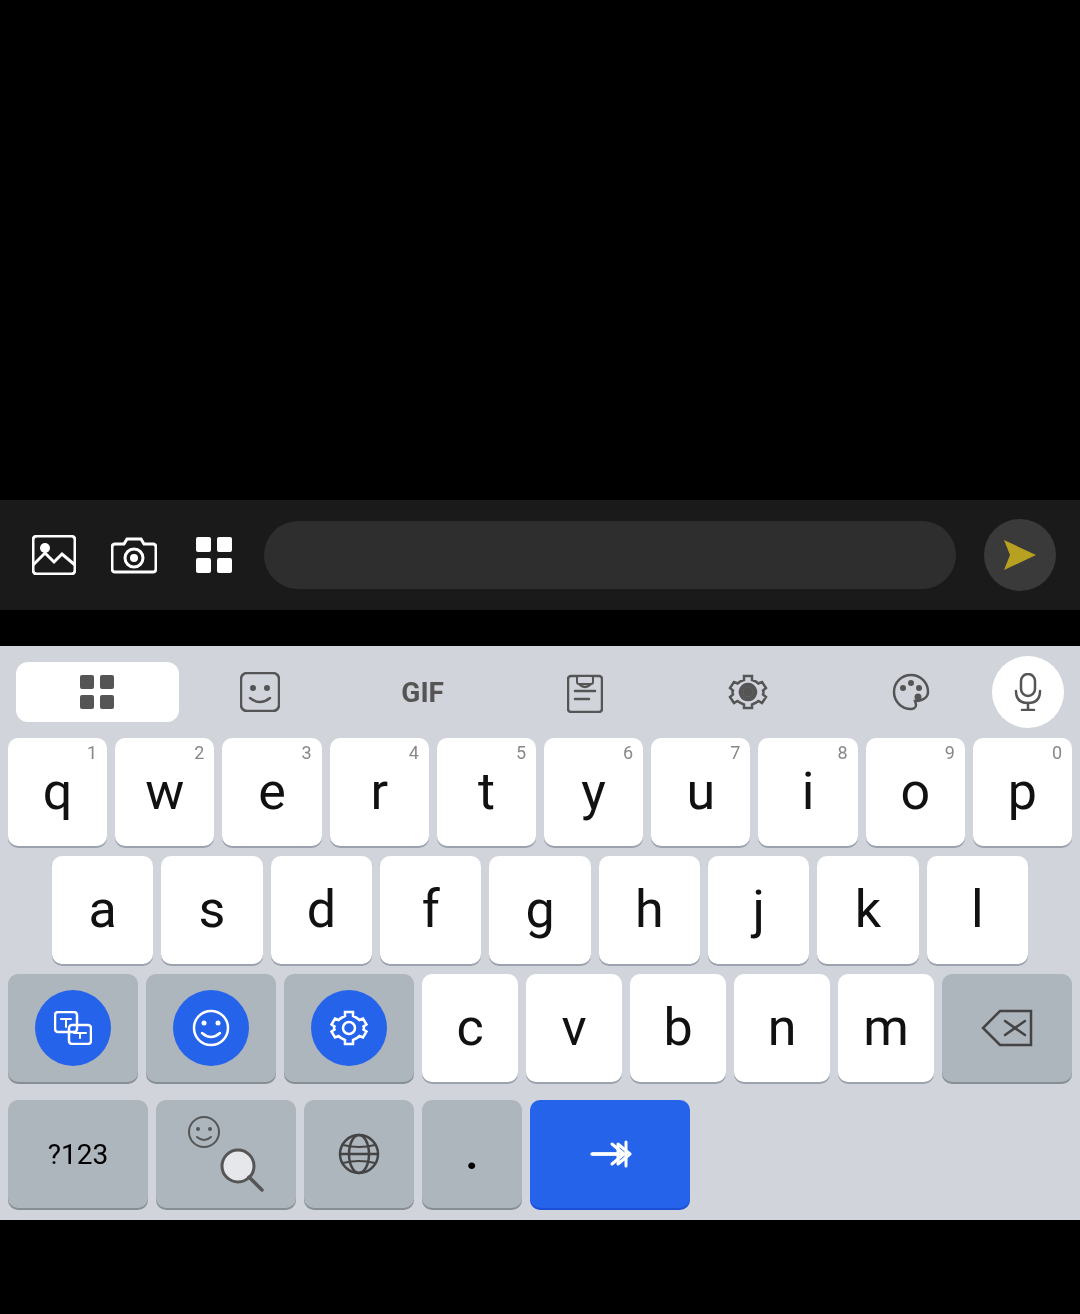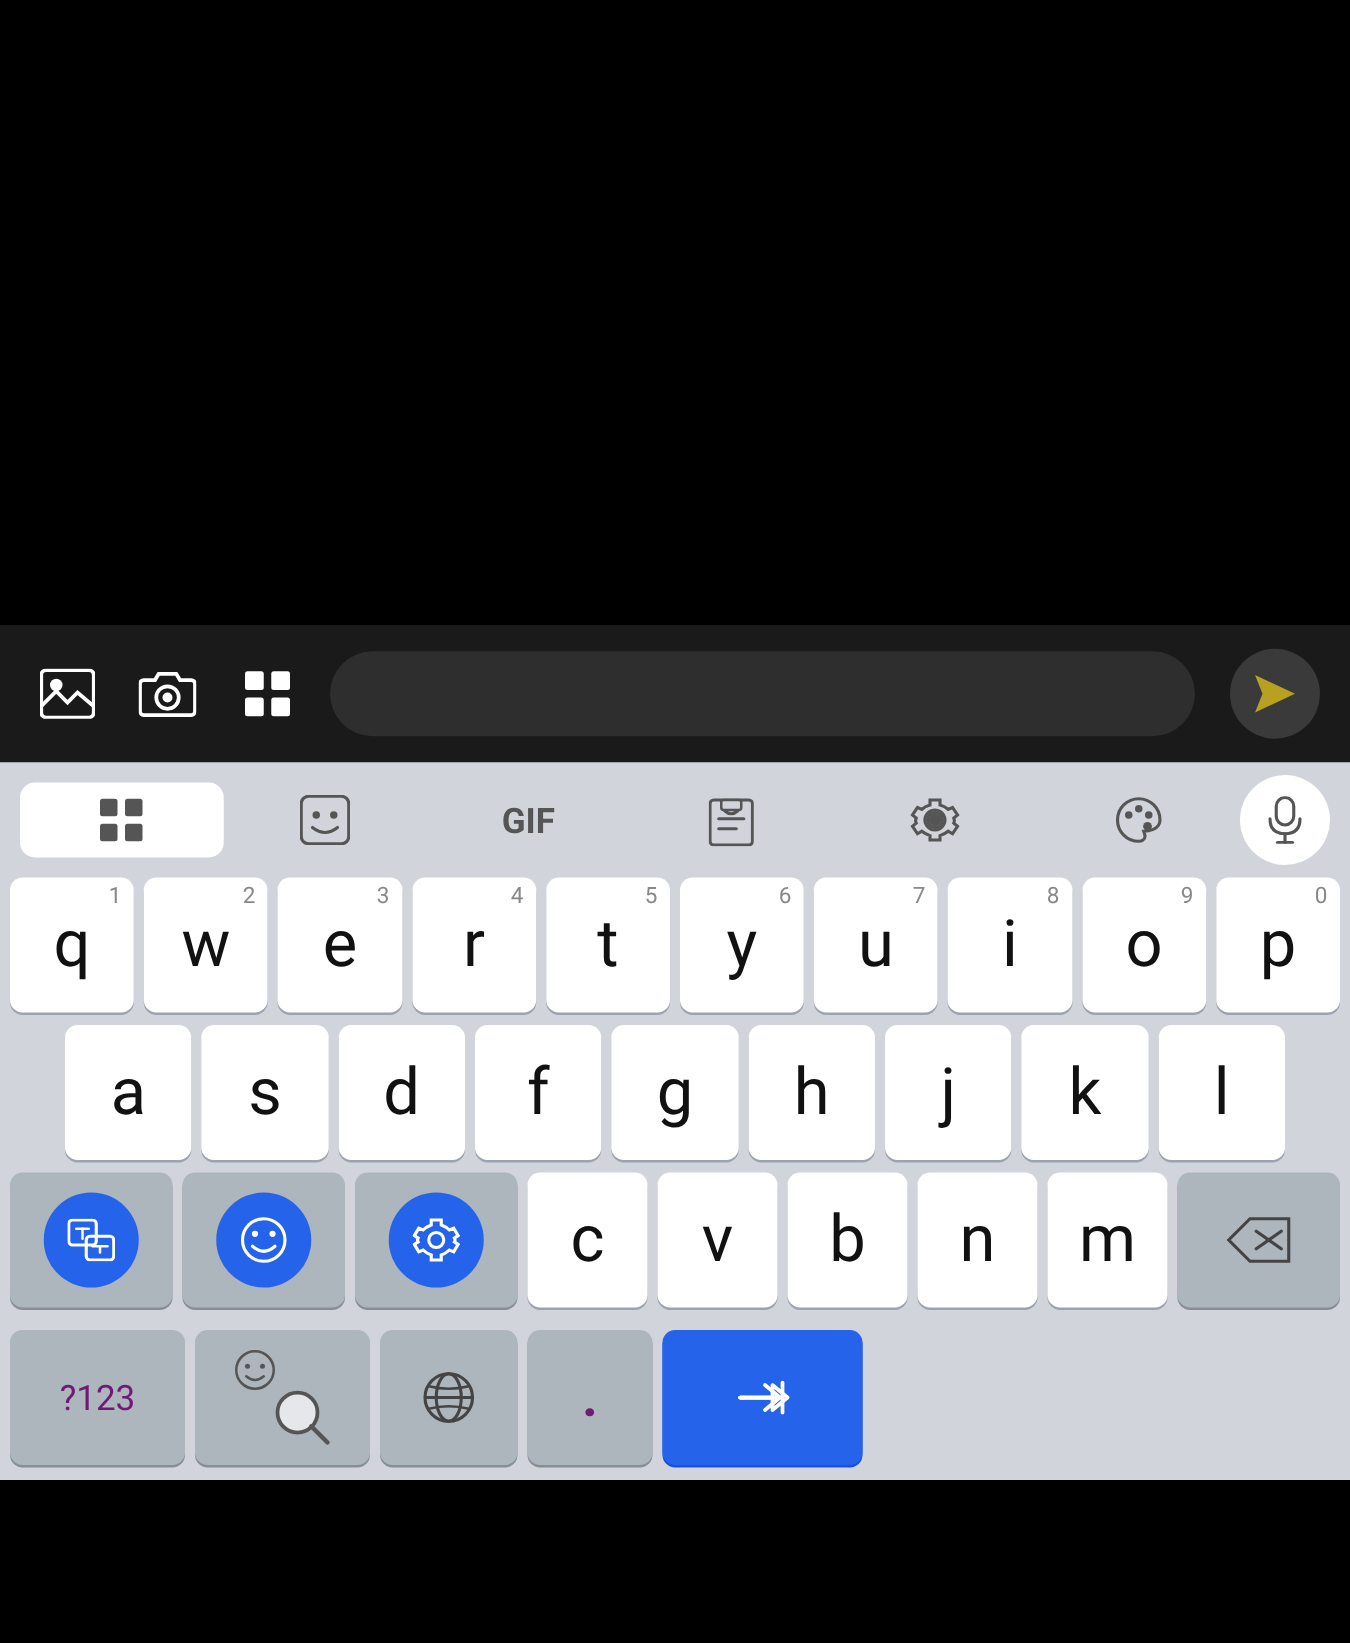--- a/index.html
+++ b/index.html
@@ -69,20 +69,21 @@
       color: #b8a020;
       font-size: 30px;
       transform: rotate(0deg);
     }
 
     
     .keyboard-area {
       width: 100%;
       background: #d1d5db;
       padding-bottom: 0;
+      margin-top: 36px;
     }
 
     
     .keyboard-top-bar {
       display: flex;
       align-items: center;
       padding: 10px 16px 6px 16px;
       gap: 0;
       background: #d1d5db;
     }
@@ -215,21 +216,21 @@
 
     .bottom-key {
       background: #adb5bd;
       border-radius: 10px;
       display: flex;
       align-items: center;
       justify-content: center;
       height: 108px;
       cursor: pointer;
       box-shadow: 0 2px 0 #868e96;
-      color: #701a75;
+      color: #000000;
     }
 
     .bottom-key-123 {
       width: 140px;
       flex-shrink: 0;
       font-size: 28px;
       font-weight: 400;
     }
 
     .bottom-key-search {

